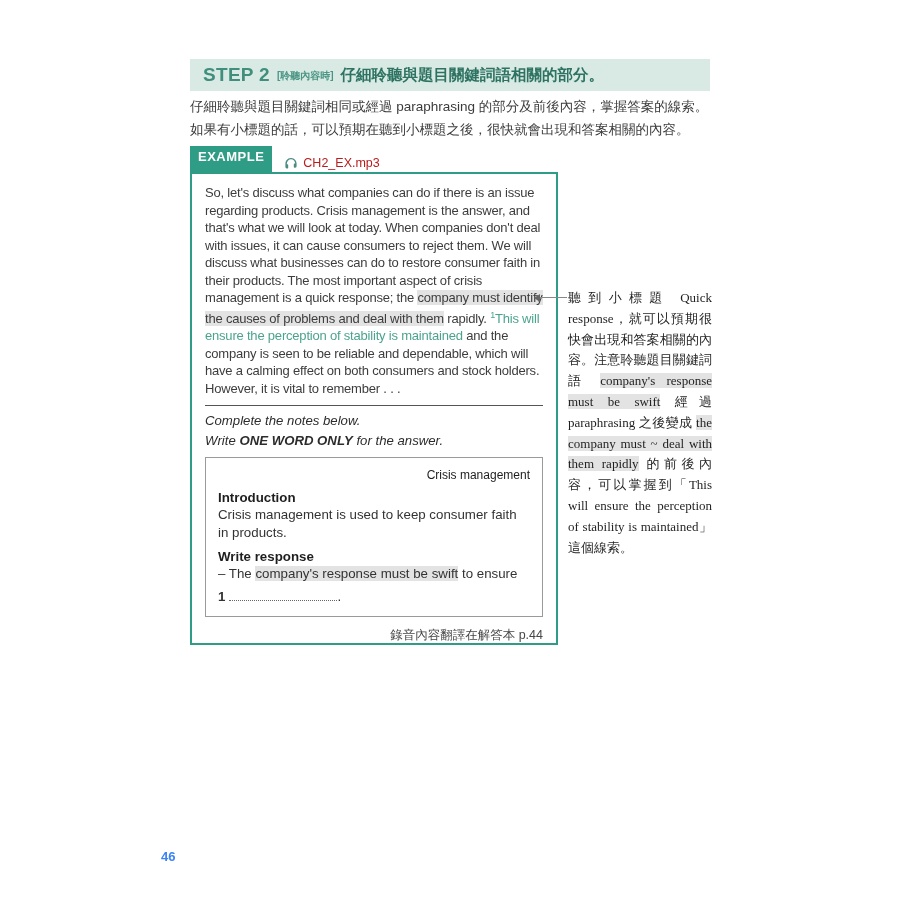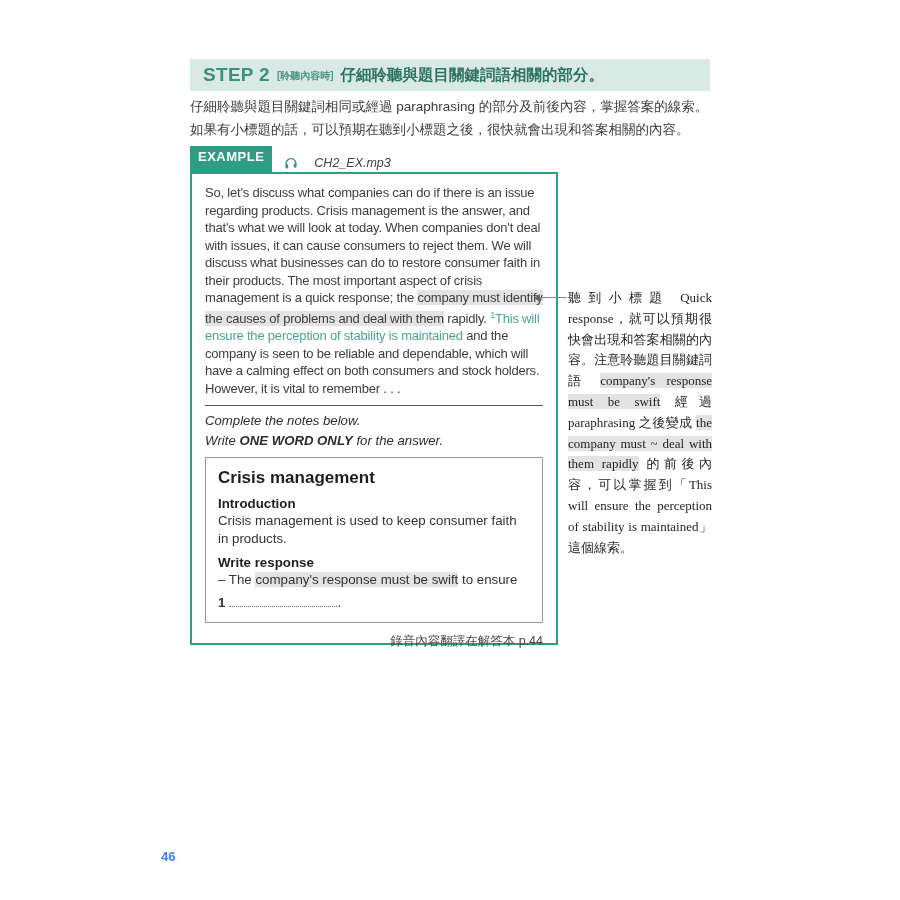--- a/index.html
+++ b/index.html
@@ -23,42 +23,42 @@
     position:absolute; left:190px; top:96px; width:524px; margin:0;
     font-size:13.5px; line-height:22.5px; color:#3b3b3b;
   }
 
   
   .example-tag-row { position:absolute; left:190px; top:146px; display:flex; align-items:center; }
   .example-tag {
     background:#2f9c86; color:#fff; font-weight:bold; font-size:13px;
     padding:3px 8px 16px; letter-spacing:0.5px;
   }
-  .audio { display:flex; align-items:center; margin-left:12px; gap:16px; color:#404040; font-size:12.5px;font-style:italic; }
+  .audio { display:flex; align-items:center; margin-left:12px; gap:5px; color:#b91c1c; font-size:12.5px; }
   .audio svg { display:block; }
 
   
   .example-box {
     position:absolute; left:190px; top:172px; width:368px; height:473px;
     border:2px solid #2f9c86; box-sizing:border-box; padding:10px 13px;
     background:#fff;
   }
   .transcript {
     margin:0; font-size:13px; letter-spacing:-0.2px; line-height:17.5px; color:#3d3d3d;
   }
   .hl { background:#e3e3e3; }
   .green { color:#4ba38e; }
   sup.green { font-size:9px; }
 
   .sep { border:none; border-top:1px solid #555; margin:8px 0 7px; }
 
   .instr { margin:0 0 5px; font-style:italic; font-size:13.2px; color:#2c2c2c; }
 
   .notes-box { border:1px solid #9a9a9a; margin-top:9px; padding:8px 12px 12px; }
-  .notes-title { text-align:left; font-weight:bold; font-size:17px; color:#1e1e1e; margin:2px 0 8px; }
+  .notes-title { text-align:right; font-weight:normal; font-size:12px; color:#1e1e1e; margin:2px 0 8px; }
   .notes-heading { font-weight:bold; font-size:13.3px; margin:8px 0 1px; color:#1e1e1e; }
   .notes-text { font-size:13.3px; line-height:17.4px; color:#333; margin:0; }
   .answer-line { font-size:13.3px; margin-top:5px; color:#333; }
   .answer-num { font-weight:bold; }
   .answer-blank { display:inline-block; width:108px; height:12px; border-bottom:1px dotted #666; margin-left:4px; }
 
   .footer-note { text-align:right; font-size:12.5px; color:#474747; margin-top:10px; }
 
   
   .arrow-line { position:absolute; left:540px; top:297px; width:27px; height:0; border-top:1px solid #888; }

